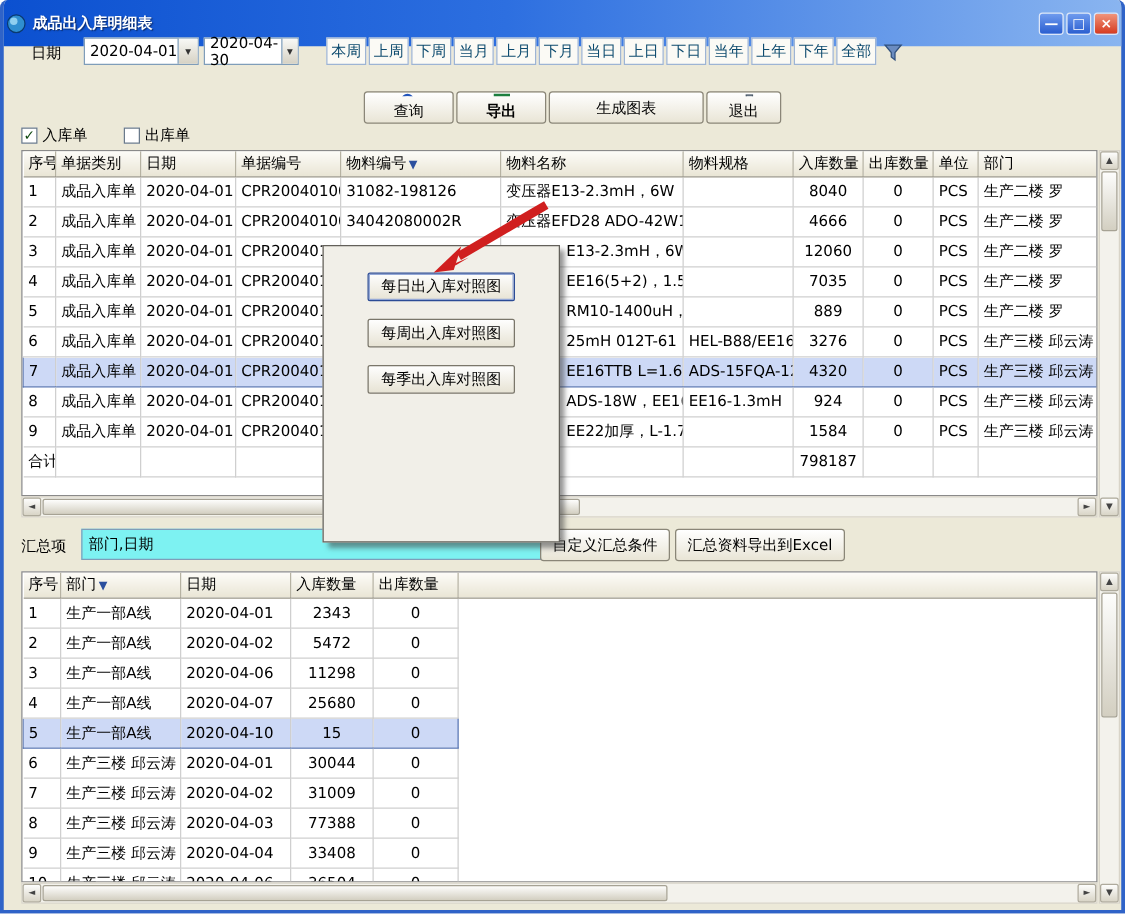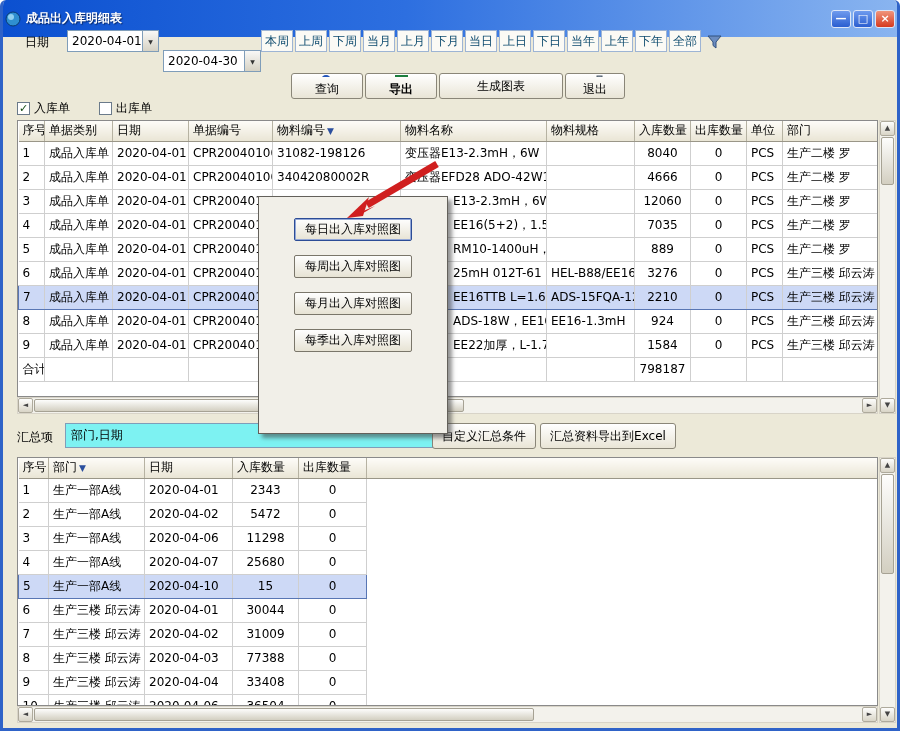--- a/index.html
+++ b/index.html
@@ -105,21 +105,21 @@
       <span class="wbtn">□</span>
       <span class="wbtn close">×</span>
     </span>
   </div>
 
   <span class="abs field-label" style="left:22px; top:34px;">日期</span>
   <span class="combo" style="left:64px; top:30px; width:92px;">
     <span>2020-04-01</span>
     <span class="combo-arrow">▼</span>
   </span>
-  <span class="combo" style="left:160px; top:30px; width:98px;margin-top:20px;">
+  <span class="combo" style="left:160px; top:30px; width:76px;">
     <span>2020-04-30</span>
     <span class="combo-arrow">▼</span>
   </span>
   <span class="range-btns">
       <button class="range-btn">本周</button>
       <button class="range-btn">上周</button>
       <button class="range-btn">下周</button>
       <button class="range-btn">当月</button>
       <button class="range-btn">上月</button>
       <button class="range-btn">下月</button>
@@ -281,21 +281,21 @@
             <td>生产三楼 邱云涛</td>
           </tr>
           <tr class="selected">
             <td>7</td>
             <td>成品入库单</td>
             <td>2020-04-01</td>
             <td>CPR200401</td>
             <td></td>
             <td class="occluded">EE16TTB L=1.65mH</td>
             <td>ADS-15FQA-12 12</td>
-            <td class="num">2210</td>
+            <td class="num">4320</td>
             <td class="num">0</td>
             <td>PCS</td>
             <td>生产三楼 邱云涛</td>
           </tr>
           <tr>
             <td>8</td>
             <td>成品入库单</td>
             <td>2020-04-01</td>
             <td>CPR200401</td>
             <td></td>
@@ -460,21 +460,20 @@
   </div>
   <div class="scroll" style="left:14px; top:706px; width:861px; height:17px;">
     <span class="sb-btn" style="left:0; top:0;">◄</span>
     <span class="sb-thumb" style="left:16px; top:1px; width:500px; height:13px;"></span>
     <span class="sb-btn" style="right:0; top:0;">►</span>
   </div>
 
   <div class="dialog">
       <button class="dlg-btn focused">每日出入库对照图</button>
       <button class="dlg-btn">每周出入库对照图</button>
-      <button class="dlg-btn">每月出入库对照图</button>
       <button class="dlg-btn">每季出入库对照图</button>
     </div>
 
   <svg class="arrow-overlay" width="900" height="731" viewBox="0 0 900 731">
     <path id="arrowShaft" d="M434 164 L364 205" stroke-width="7" fill="none" stroke="#d01f1f"></path>
     <path id="arrowHead" d="M344 218 L366 197 L360 216 Z" stroke="none" fill="#d01f1f"></path>
     <path id="arrowHead2" d="M344 218 L372 206 L362 212 Z" stroke="none" fill="#d01f1f"></path>
   </svg>
 
 </div>

